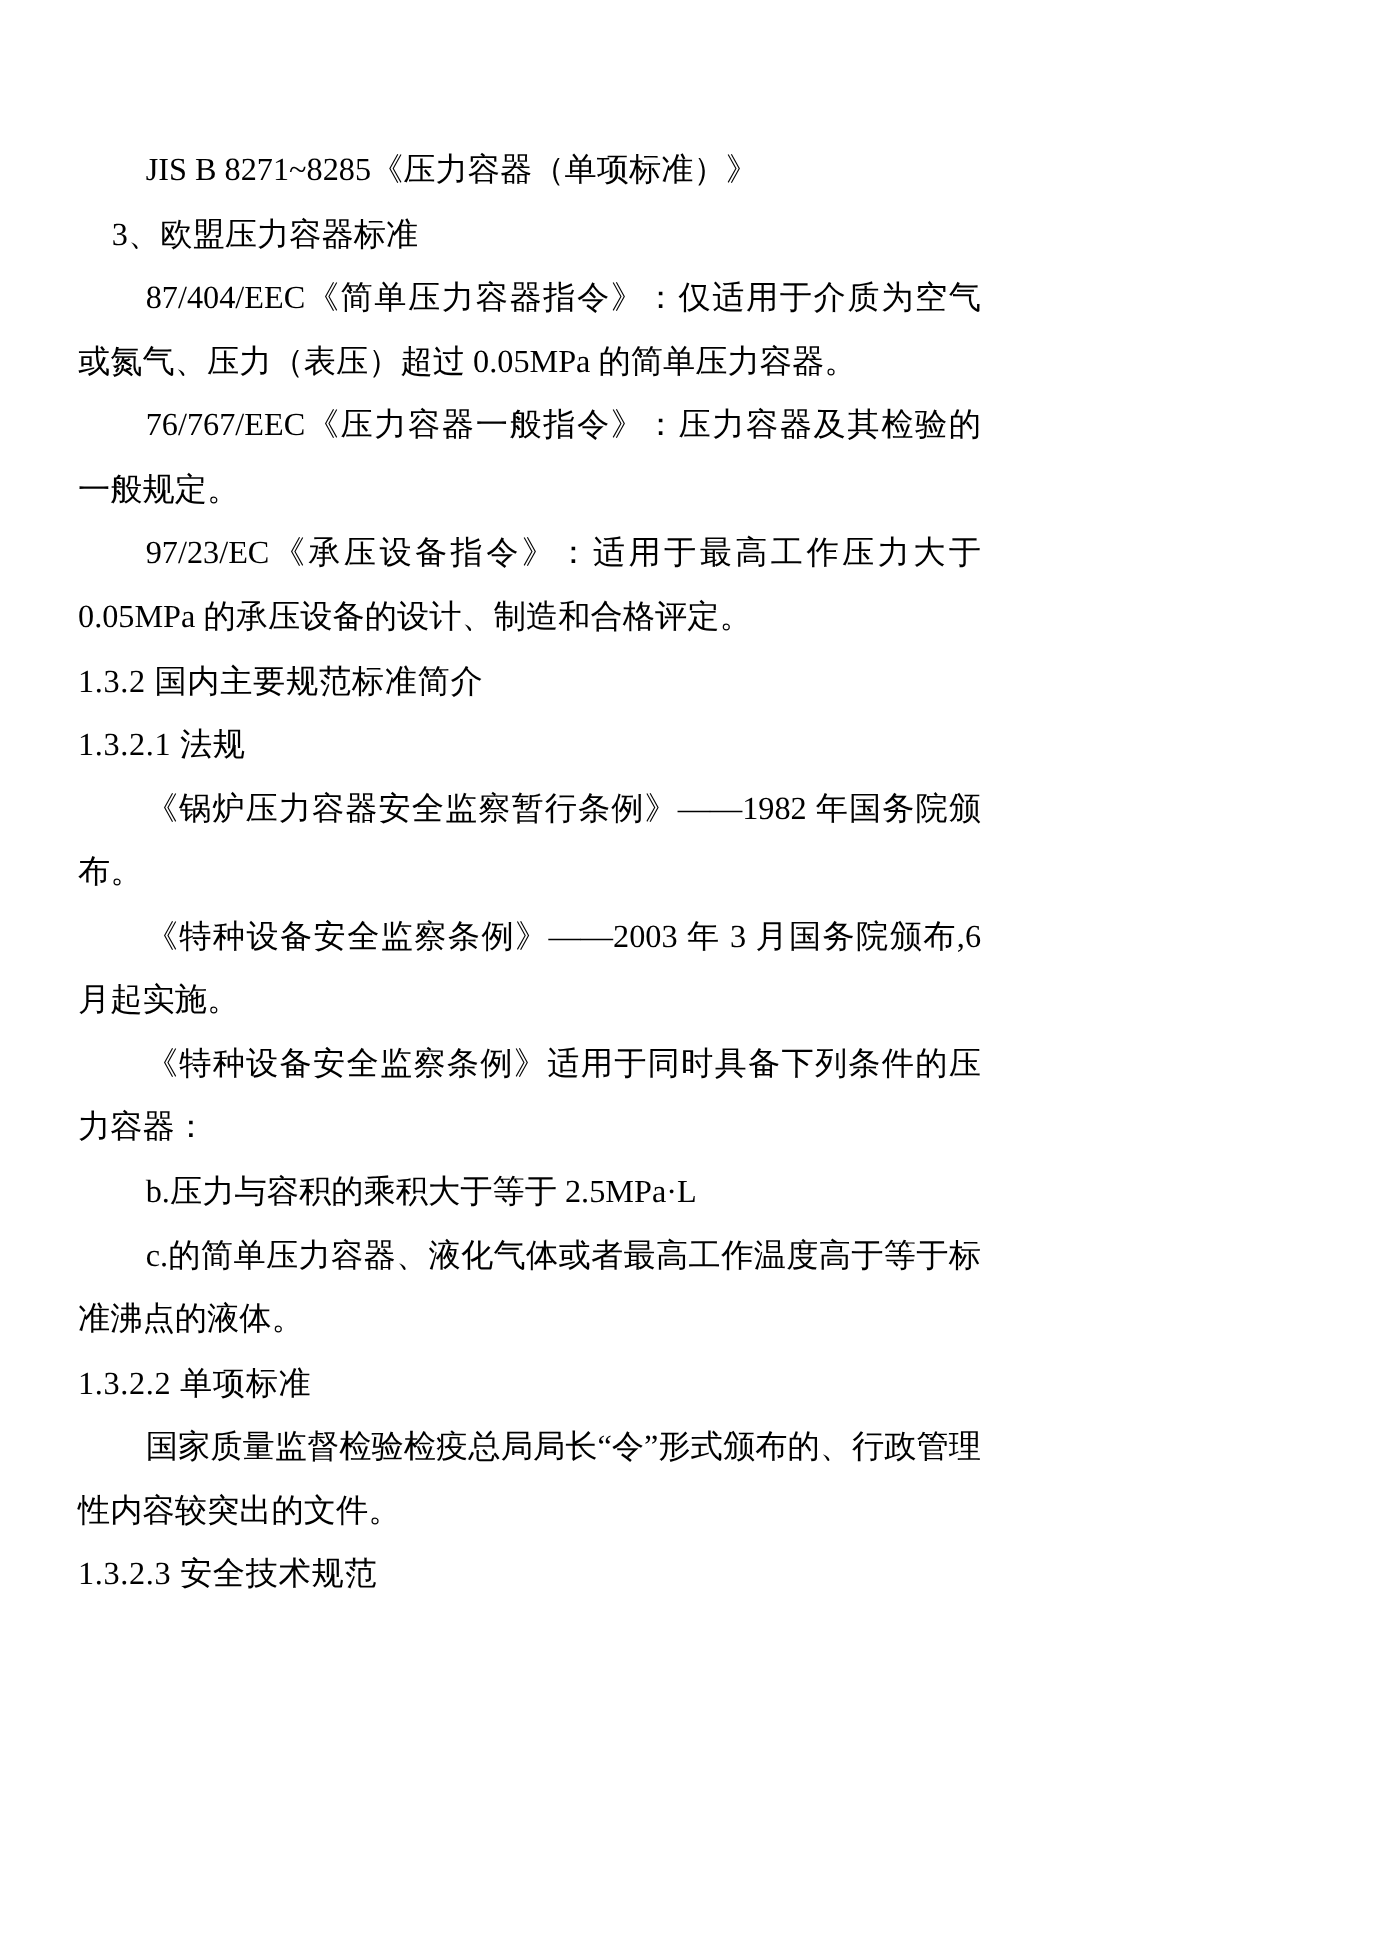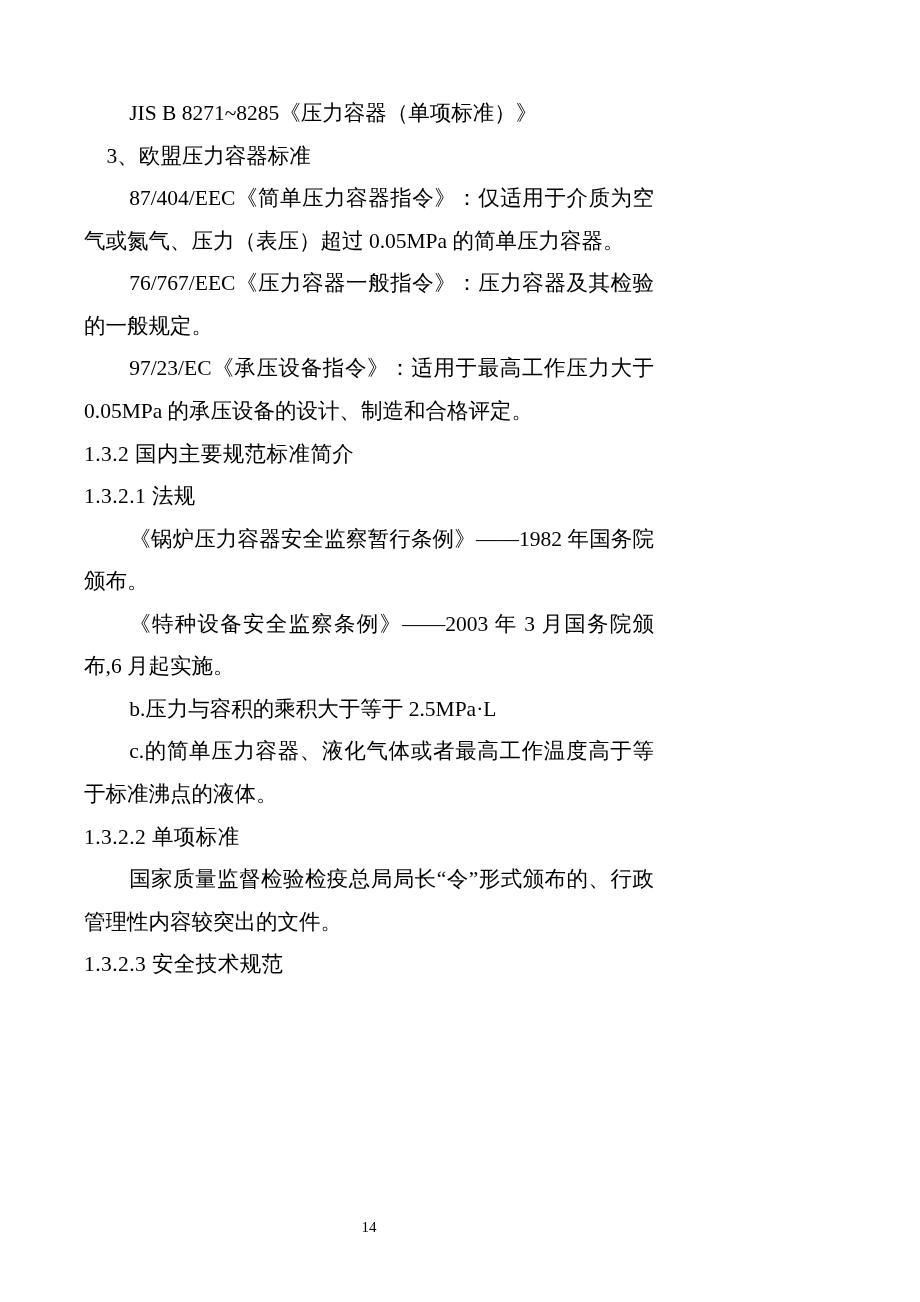--- a/index.html
+++ b/index.html
@@ -12,21 +12,21 @@
     height: 1302px;
     font-family: "Liberation Serif", "DejaVu Serif", serif;
     color: #000000;
     position: relative;
     overflow: hidden;
   }
   .page {
     box-sizing: border-box;
     width: 738px;
     height: 1302px;
-    padding: 92px 84px 0 84px;
+    padding: 92px 84px 0 52px;
     position: relative;
   }
   .content {
     font-size: 21.5px;
     line-height: 1.98;
   }
   p {
     margin: 0;
     padding: 0;
     text-align: justify;
@@ -56,22 +56,22 @@
 
     <p class="indent-1">JIS B 8271~8285《压力容器（单项标准）》</p>
     <p class="indent-2">3、欧盟压力容器标准</p>
     <p class="indent-1">87/404/EEC《简单压力容器指令》：仅适用于介质为空气或氮气、压力（表压）超过 0.05MPa 的简单压力容器。</p>
     <p class="indent-1">76/767/EEC《压力容器一般指令》：压力容器及其检验的一般规定。</p>
     <p class="indent-1">97/23/EC《承压设备指令》：适用于最高工作压力大于 0.05MPa 的承压设备的设计、制造和合格评定。</p>
     <p class="heading">1.3.2  国内主要规范标准简介</p>
     <p class="heading">1.3.2.1  法规</p>
     <p class="indent-1">《锅炉压力容器安全监察暂行条例》——1982 年国务院颁布。</p>
     <p class="indent-1">《特种设备安全监察条例》——2003 年 3 月国务院颁布,6 月起实施。</p>
+    <p class="indent-1">《特种设备安全监察条例》适用于同时具备下列条件的压力容器：</p>
     <p class="indent-1">b.压力与容积的乘积大于等于 2.5MPa·L</p>
     <p class="indent-1">c.的简单压力容器、液化气体或者最高工作温度高于等于标准沸点的液体。</p>
     <p class="heading">1.3.2.2  单项标准</p>
     <p class="indent-1">国家质量监督检验检疫总局局长“令”形式颁布的、行政管理性内容较突出的文件。</p>
     <p class="heading">1.3.2.3  安全技术规范</p>
 
   </div>
 
-  <div class="footer">14</div>
 </div>
 
 </body></html>

